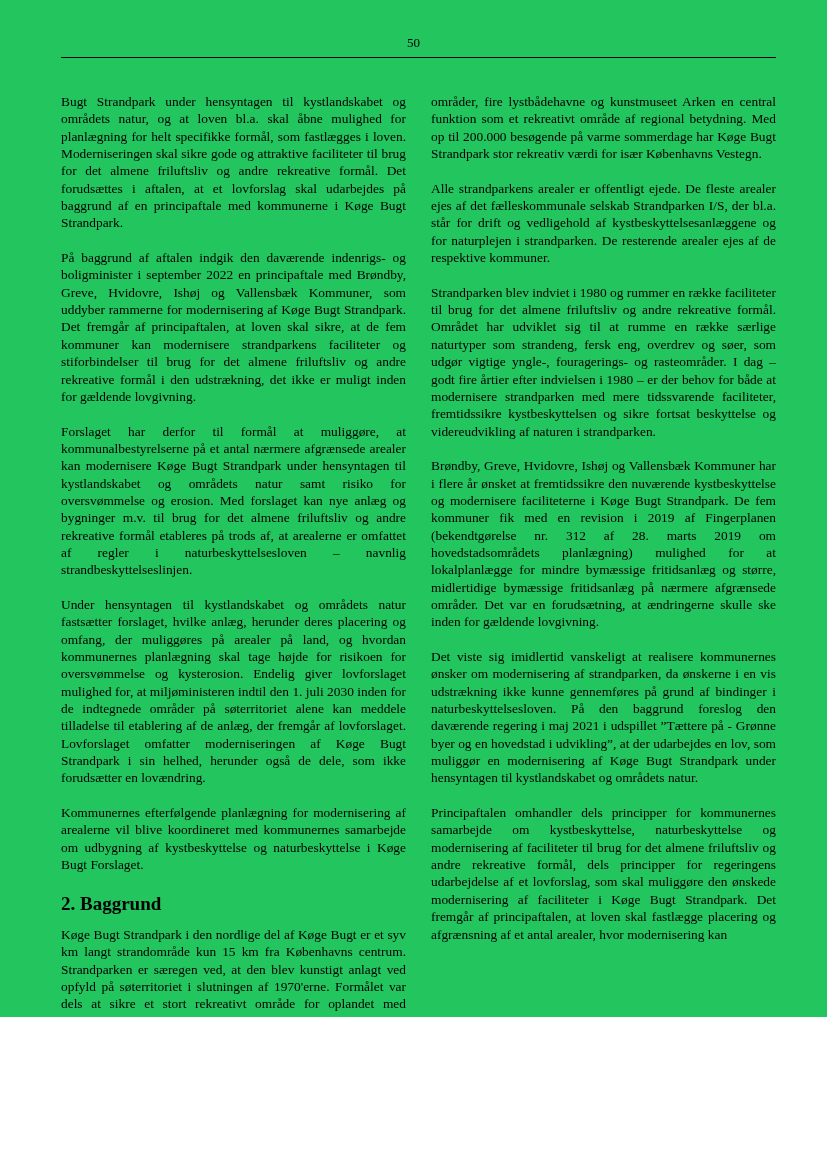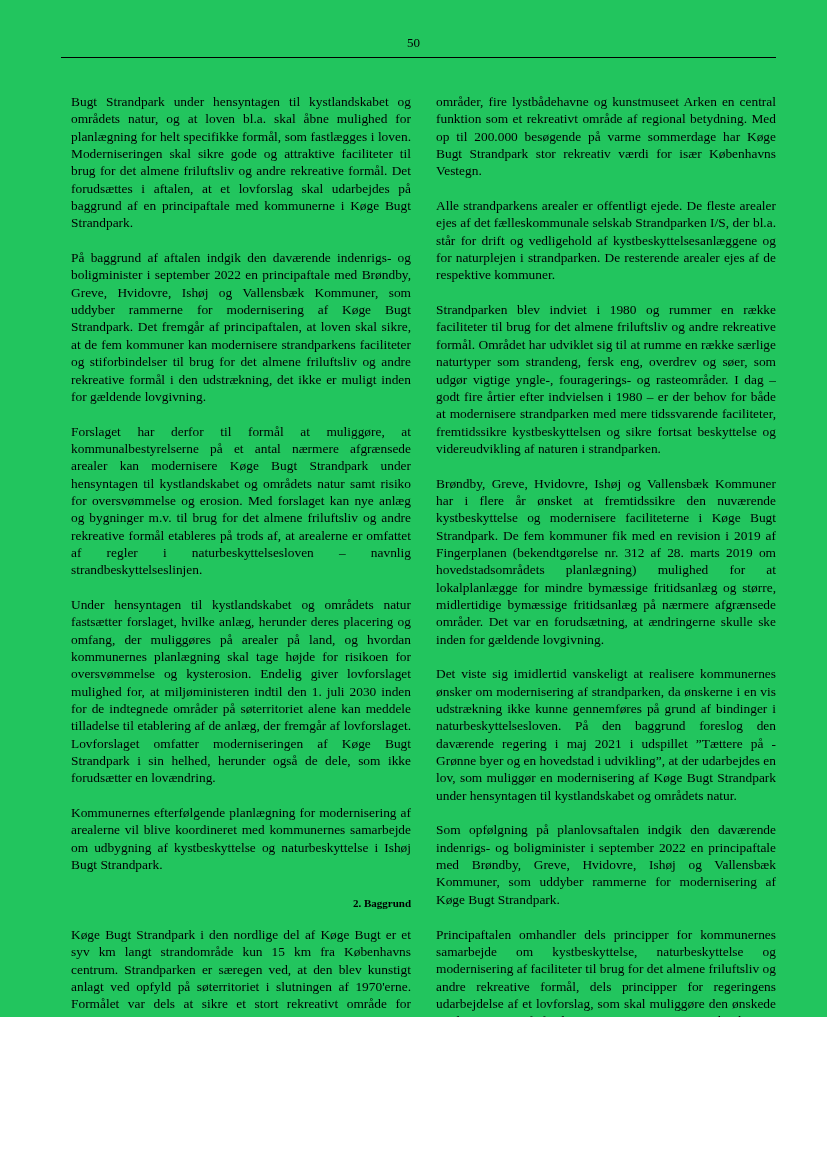--- a/index.html
+++ b/index.html
@@ -24,70 +24,68 @@
     margin-right: 51px;
   }
   .header-rule {
     border-top: 1.5px solid #000000;
     margin-top: 7px;
   }
   .columns {
     display: flex;
     gap: 25px;
     margin-top: 35px;
-    margin-left: 10px;
   }
   .col {
     flex: 1 1 0;
     min-width: 0;
   }
   .para {
     font-size: 13.4px;
     line-height: 17.35px;
     text-align: justify;
     margin-bottom: 17.35px;
     hyphens: auto;
     -webkit-hyphens: auto;
   }
   .para:last-child { margin-bottom: 0; }
   .section-heading {
-    font-size: 11px;
+    font-size: 19px;
     line-height: 17.35px;
     font-weight: bold;
     margin-top: 21.5px;
     margin-bottom: 13.5px;
-    text-align: right;
+    text-align: left;
   }
 </style>
 </head>
 <body>
 
 <div class="page">
   <div class="page-header">
     <span class="page-number">50</span>
   </div>
   <div class="content">
     <div class="header-rule"></div>
     <div class="columns">
 
       <div class="col">
         <p class="para">Bugt Strandpark under hensyntagen til kystlandskabet og områdets natur, og at loven bl.a. skal åbne mulighed for planlægning for helt specifikke formål, som fastlægges i loven. Moderniseringen skal sikre gode og attraktive faciliteter til brug for det almene friluftsliv og andre rekreative formål. Det forudsættes i aftalen, at et lovforslag skal udarbejdes på baggrund af en principaftale med kommunerne i Køge Bugt Strandpark.</p>
         <p class="para">På baggrund af aftalen indgik den daværende indenrigs- og boligminister i september 2022 en principaftale med Brøndby, Greve, Hvidovre, Ishøj og Vallensbæk Kommuner, som uddyber rammerne for modernisering af Køge Bugt Strandpark. Det fremgår af principaftalen, at loven skal sikre, at de fem kommuner kan modernisere strandparkens faciliteter og stiforbindelser til brug for det almene friluftsliv og andre rekreative formål i den udstrækning, det ikke er muligt inden for gældende lovgivning.</p>
         <p class="para">Forslaget har derfor til formål at muliggøre, at kommunalbestyrelserne på et antal nærmere afgrænsede arealer kan modernisere Køge Bugt Strandpark under hensyntagen til kystlandskabet og områdets natur samt risiko for oversvømmelse og erosion. Med forslaget kan nye anlæg og bygninger m.v. til brug for det almene friluftsliv og andre rekreative formål etableres på trods af, at arealerne er omfattet af regler i naturbeskyttelsesloven – navnlig strandbeskyttelseslinjen.</p>
         <p class="para">Under hensyntagen til kystlandskabet og områdets natur fastsætter forslaget, hvilke anlæg, herunder deres placering og omfang, der muliggøres på arealer på land, og hvordan kommunernes planlægning skal tage højde for risikoen for oversvømmelse og kysterosion. Endelig giver lovforslaget mulighed for, at miljøministeren indtil den 1. juli 2030 inden for de indtegnede områder på søterritoriet alene kan meddele tilladelse til etablering af de anlæg, der fremgår af lovforslaget. Lovforslaget omfatter moderniseringen af Køge Bugt Strandpark i sin helhed, herunder også de dele, som ikke forudsætter en lovændring.</p>
-        <p class="para">Kommunernes efterfølgende planlægning for modernisering af arealerne vil blive koordineret med kommunernes samarbejde om udbygning af kystbeskyttelse og naturbeskyttelse i Ishøj Bugt Strandpark.</p>
+        <p class="para">Kommunernes efterfølgende planlægning for modernisering af arealerne vil blive koordineret med kommunernes samarbejde om udbygning af kystbeskyttelse og naturbeskyttelse i Køge Bugt Forslaget.</p>
         <h2 class="section-heading">2. Baggrund</h2>
         <p class="para">Køge Bugt Strandpark i den nordlige del af Køge Bugt er et syv km langt strandområde kun 15 km fra Københavns centrum. Strandparken er særegen ved, at den blev kunstigt anlagt ved opfyld på søterritoriet i slutningen af 1970'erne. Formålet var dels at sikre et stort rekreativt område for oplandet med sandstrande, flere lagunesøer og anden natur, dels blev der bygget indre og ydre diger for at beskytte baglandet mod stormflod og havvandsstigninger.</p>
       </div>
 
       <div class="col">
         <p class="para">områder, fire lystbådehavne og kunstmuseet Arken en central funktion som et rekreativt område af regional betydning. Med op til 200.000 besøgende på varme sommerdage har Køge Bugt Strandpark stor rekreativ værdi for især Københavns Vestegn.</p>
         <p class="para">Alle strandparkens arealer er offentligt ejede. De fleste arealer ejes af det fælleskommunale selskab Strandparken I/S, der bl.a. står for drift og vedligehold af kystbeskyttelsesanlæggene og for naturplejen i strandparken. De resterende arealer ejes af de respektive kommuner.</p>
         <p class="para">Strandparken blev indviet i 1980 og rummer en række faciliteter til brug for det almene friluftsliv og andre rekreative formål. Området har udviklet sig til at rumme en række særlige naturtyper som strandeng, fersk eng, overdrev og søer, som udgør vigtige yngle-, fouragerings- og rasteområder. I dag – godt fire årtier efter indvielsen i 1980 – er der behov for både at modernisere strandparken med mere tidssvarende faciliteter, fremtidssikre kystbeskyttelsen og sikre fortsat beskyttelse og videreudvikling af naturen i strandparken.</p>
         <p class="para">Brøndby, Greve, Hvidovre, Ishøj og Vallensbæk Kommuner har i flere år ønsket at fremtidssikre den nuværende kystbeskyttelse og modernisere faciliteterne i Køge Bugt Strandpark. De fem kommuner fik med en revision i 2019 af Fingerplanen (bekendtgørelse nr. 312 af 28. marts 2019 om hovedstadsområdets planlægning) mulighed for at lokalplanlægge for mindre bymæssige fritidsanlæg og større, midlertidige bymæssige fritidsanlæg på nærmere afgrænsede områder. Det var en forudsætning, at ændringerne skulle ske inden for gældende lovgivning.</p>
         <p class="para">Det viste sig imidlertid vanskeligt at realisere kommunernes ønsker om modernisering af strandparken, da ønskerne i en vis udstrækning ikke kunne gennemføres på grund af bindinger i naturbeskyttelsesloven. På den baggrund foreslog den daværende regering i maj 2021 i udspillet ”Tættere på - Grønne byer og en hovedstad i udvikling”, at der udarbejdes en lov, som muliggør en modernisering af Køge Bugt Strandpark under hensyntagen til kystlandskabet og områdets natur.</p>
-        <p class="para">Som opfølgning på planlovsaftalen indgik den daværende indenrigs- og boligminister i september 2022 en principaftale med Brøndby, Greve, Hvidovre, Ishøj og Vallensbæk Kommuner, som uddyber rammerne for modernisering af Køge Bugt Strandpark.</p>
         <p class="para">Principaftalen omhandler dels principper for kommunernes samarbejde om kystbeskyttelse, naturbeskyttelse og modernisering af faciliteter til brug for det almene friluftsliv og andre rekreative formål, dels principper for regeringens udarbejdelse af et lovforslag, som skal muliggøre den ønskede modernisering af faciliteter i Køge Bugt Strandpark. Det fremgår af principaftalen, at loven skal fastlægge placering og afgrænsning af et antal arealer, hvor modernisering kan</p>
       </div>
 
     </div>
   </div>
 </div>
 
 </body></html>

